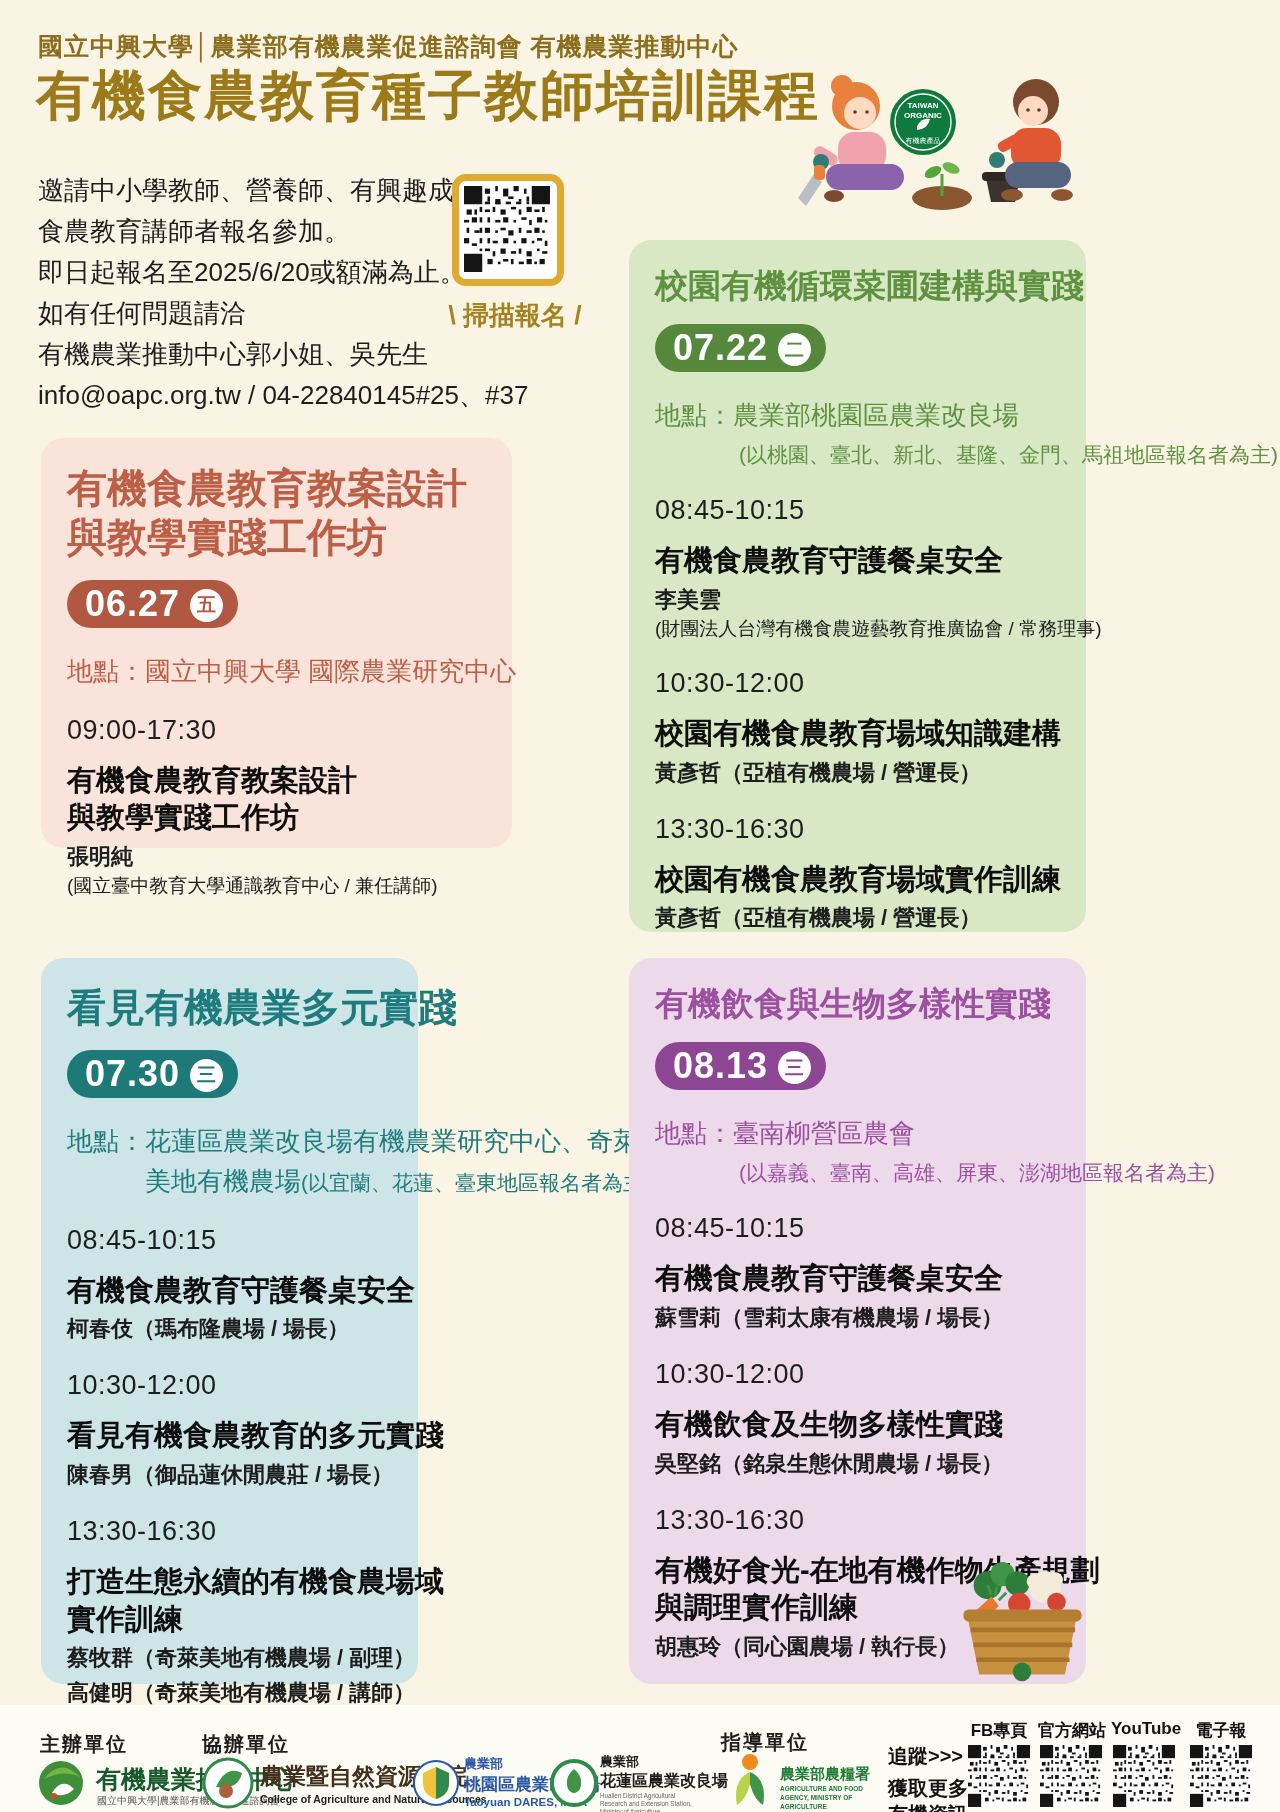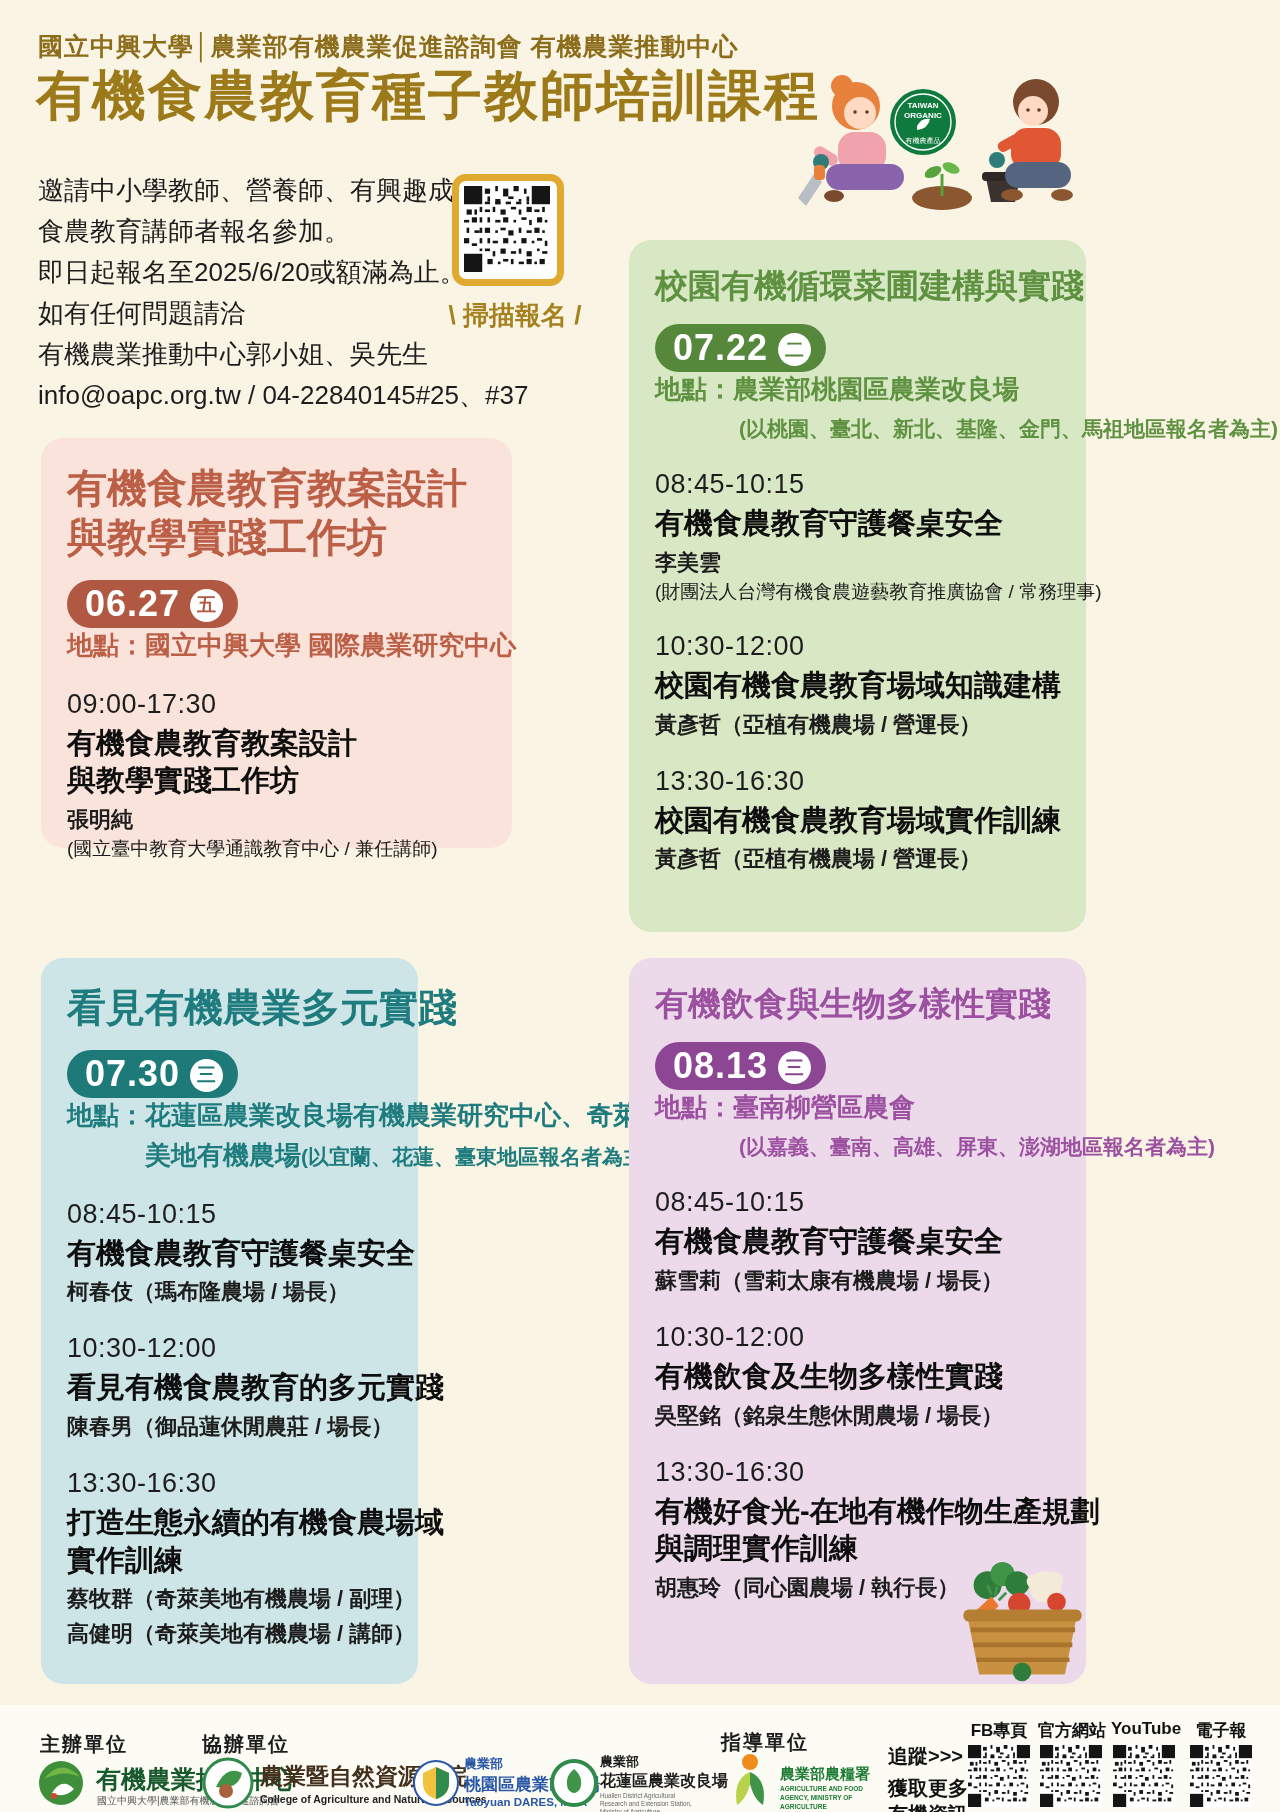--- a/index.html
+++ b/index.html
@@ -30,32 +30,32 @@
   .card-title { color:var(--accent); font-weight:900; line-height:1.22; }
   .card-title div { white-space:nowrap; }
   .card.pink  .card-title { font-size:40px; }
   .card.teal  .card-title { font-size:39px; }
   .card.green .card-title, .card.purple .card-title { font-size:33px; }
 
   .date-badge { display:inline-flex; align-items:flex-end; gap:10px; margin-top:18px; background:var(--badge); border-radius:27px; padding:6px 15px 6px 18px; }
   .date-badge .date { font-size:36px; font-weight:800; color:#fff; letter-spacing:1px; line-height:1; }
   .date-badge .weekday { width:33px; height:33px; border-radius:50%; background:#fff; color:var(--badge); font-size:19px; font-weight:900; display:flex; align-items:center; justify-content:center; }
 
-  .loc { color:var(--accent); font-weight:700; }
+  .loc { margin-top:26px; color:var(--accent); font-weight:400; }
   .loc1 { font-size:26px; white-space:nowrap; }
   .loc2 { margin-top:5px; white-space:nowrap; }
   .loc2 .loc2-main { font-size:26px; }
   .loc2 .loc2-note { font-size:21px; }
   .card.green .loc2, .card.purple .loc2 { padding-left:84px; }
   .card.teal .loc2 { padding-left:78px; }
 
   .sessions { margin-top:4px; }
   .session { margin-top:26px; }
   .time { font-size:27px; color:var(--text_dark,#1d1d1d); letter-spacing:.5px; }
-  .s-title { margin-top:5px; font-size:29px; font-weight:900; color:#0e0e0e; line-height:1.3; }
+  .s-title { margin-top:16px; font-size:29px; font-weight:900; color:#0e0e0e; line-height:1.3; }
   .s-title div { white-space:nowrap; }
   .speaker { margin-top:5px; font-size:22px; font-weight:700; color:#1d1d1d; white-space:nowrap; }
   .speaker.paren { font-size:19px; font-weight:400; margin-top:1px; }
 
   #footer { left:0; top:1705px; width:1280px; height:107px; background:var(--footer_bg,#fdfcf4); }
   #footer .abs { position:absolute; }
   .f-label { font-size:20px; font-weight:800; color:#1c1c1c; letter-spacing:2px; white-space:nowrap; }
   .f-qr-label { width:66px; text-align:center; font-size:17px; font-weight:800; color:#111; white-space:nowrap; }
   .f-qr svg { width:62px; height:62px; display:block; }
 

